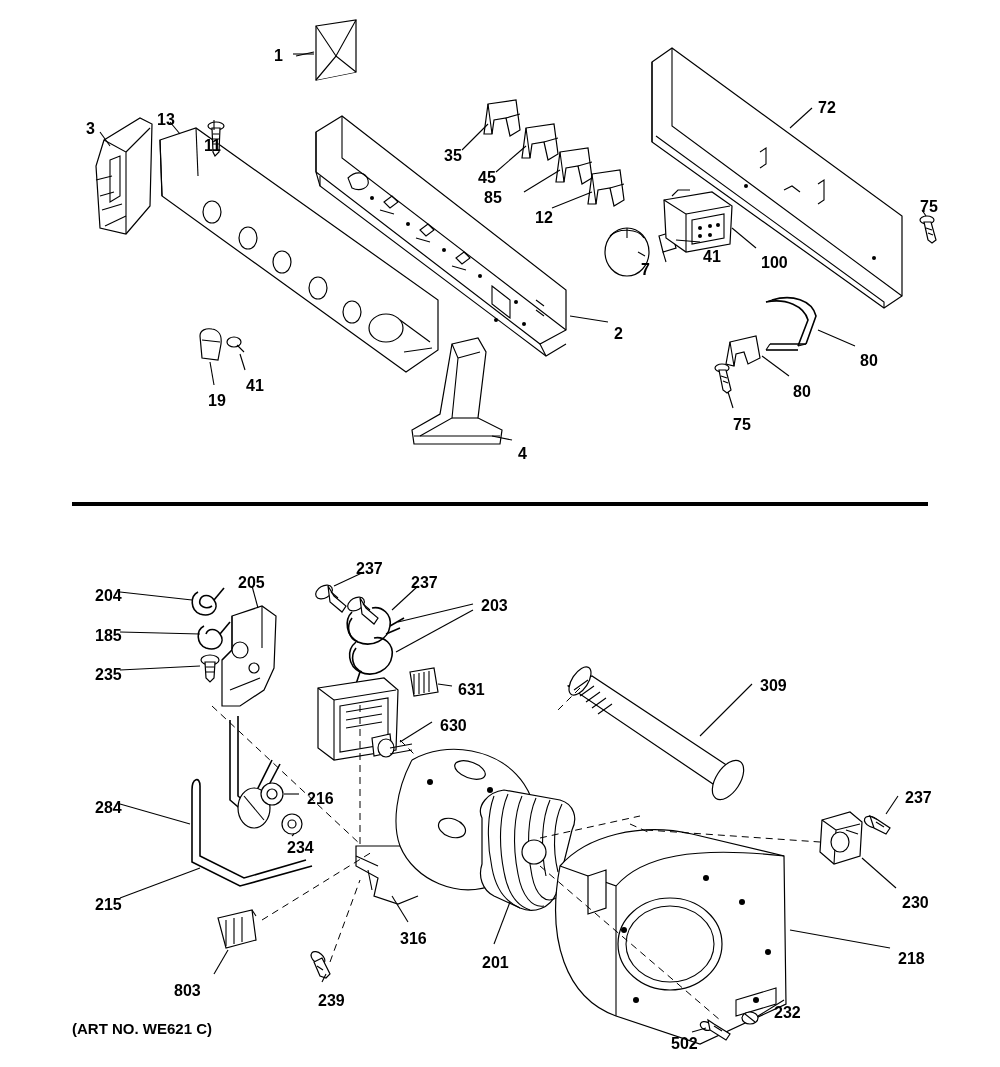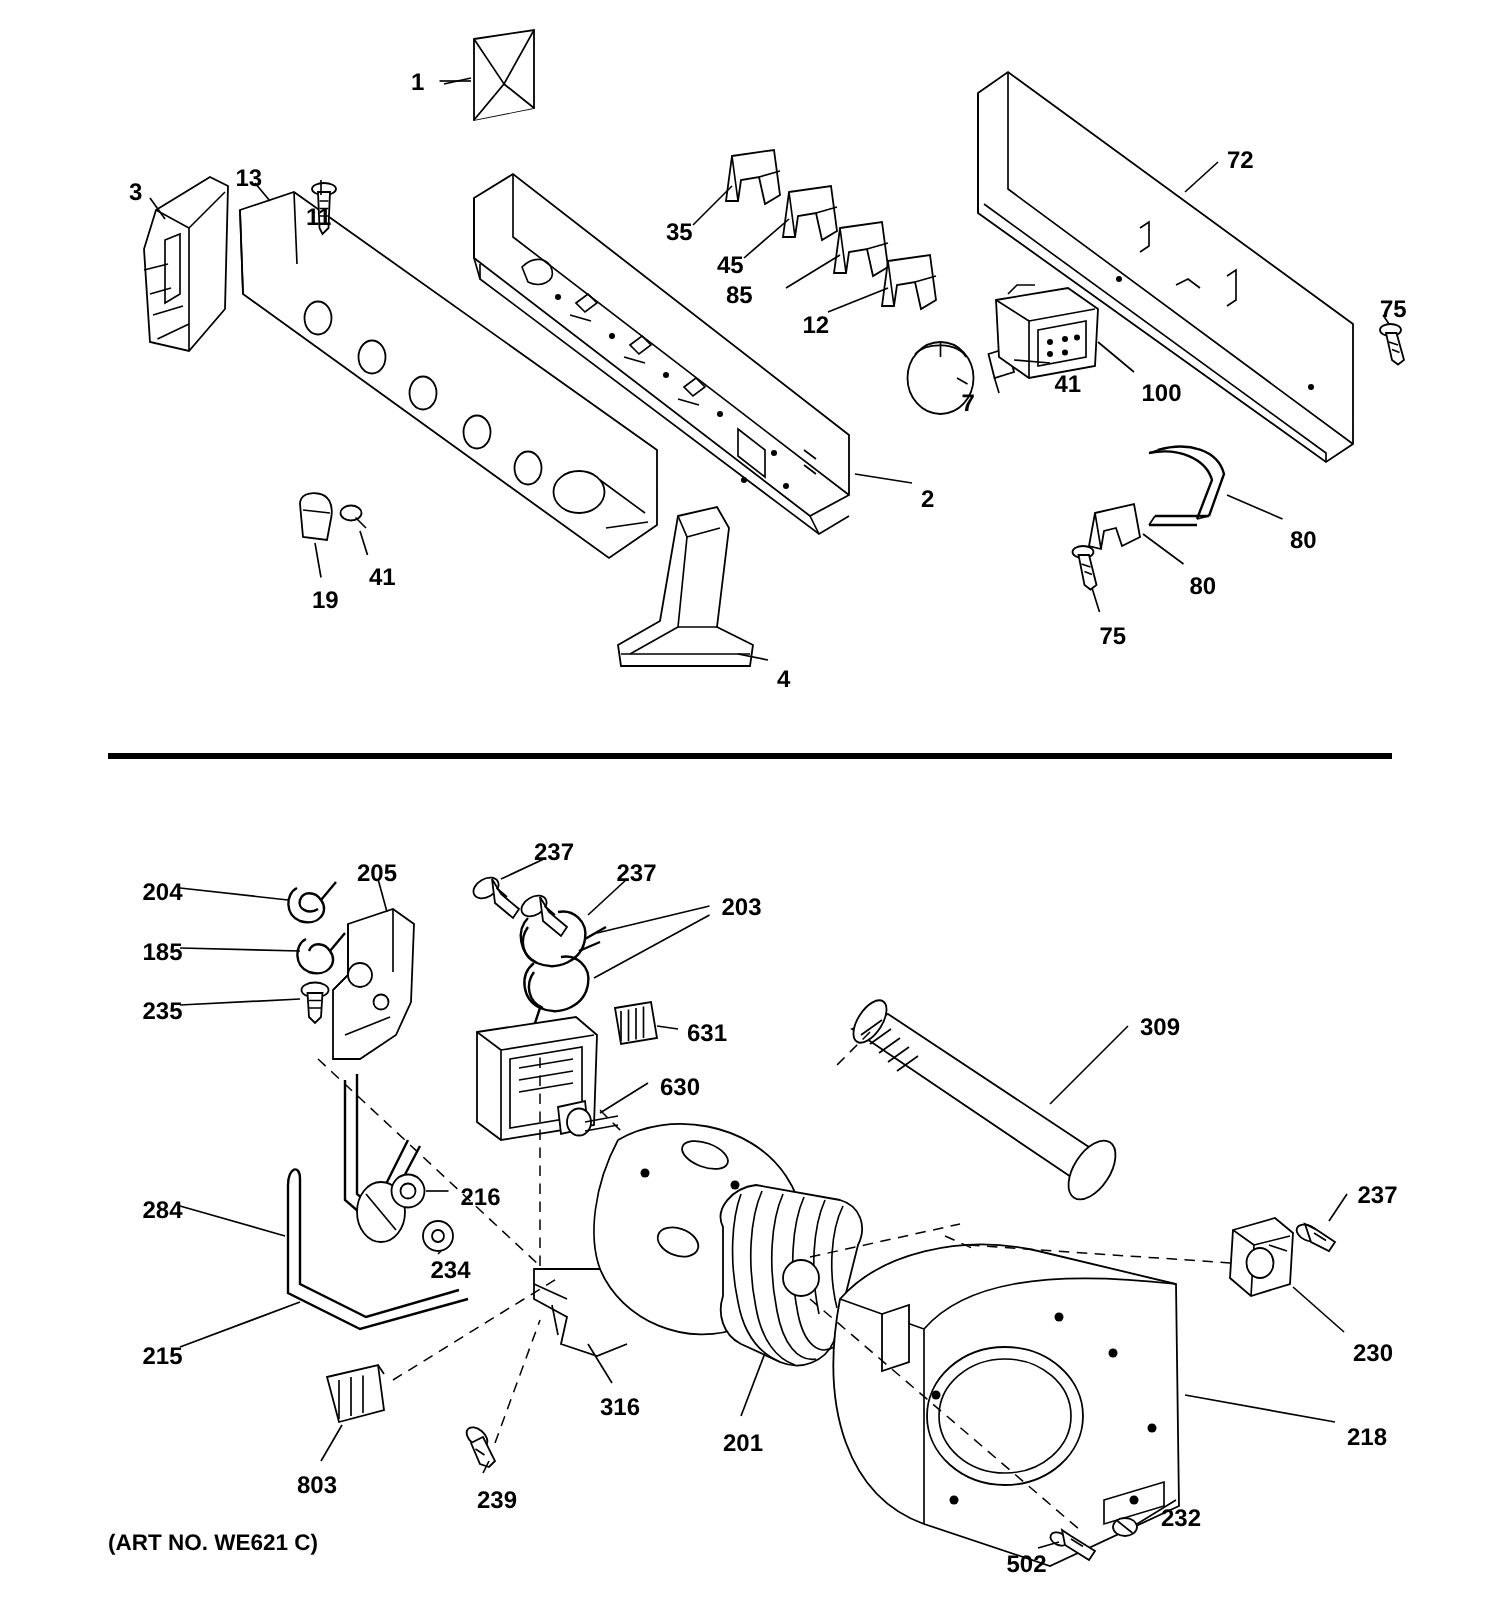--- a/index.html
+++ b/index.html
@@ -509,20 +509,20 @@
   <div class="callout" style="left:440px; top:718px;">630</div>
   <div class="callout" style="left:307px; top:791px;">216</div>
   <div class="callout" style="left:95px; top:800px;">284</div>
   <div class="callout" style="left:905px; top:790px;">237</div>
   <div class="callout" style="left:287px; top:840px;">234</div>
   <div class="callout" style="left:95px; top:897px;">215</div>
   <div class="callout" style="left:902px; top:895px;">230</div>
   <div class="callout" style="left:400px; top:931px;">316</div>
   <div class="callout" style="left:482px; top:955px;">201</div>
   <div class="callout" style="left:898px; top:951px;">218</div>
-  <div class="callout" style="left:198px; top:983px;">803</div>
+  <div class="callout" style="left:174px; top:983px;">803</div>
   <div class="callout" style="left:318px; top:993px;">239</div>
   <div class="callout" style="left:774px; top:1005px;">232</div>
   <div class="callout" style="left:671px; top:1036px;">502</div>
 
   <div class="artno" style="left:72px; top:1020px;">(ART NO. WE621 C)</div>
 
 </div>
 
 </body></html>

